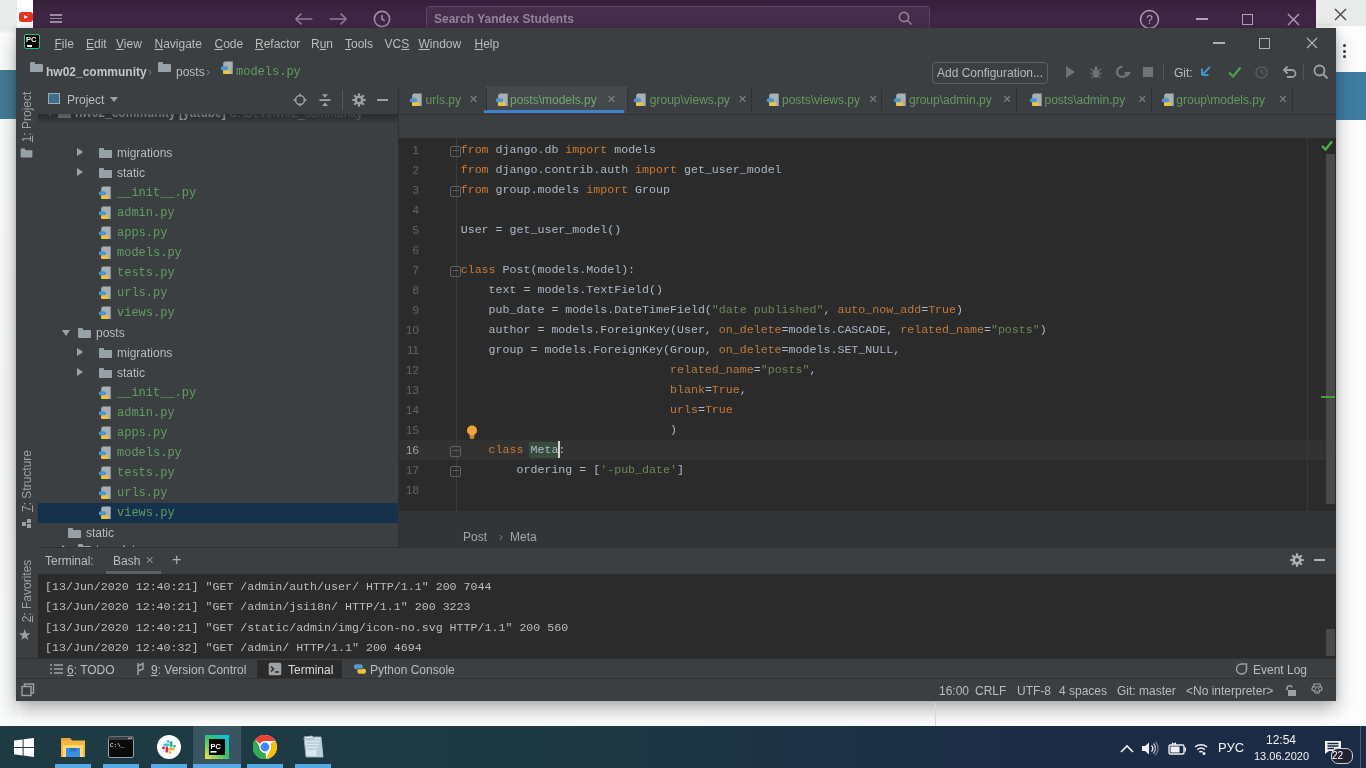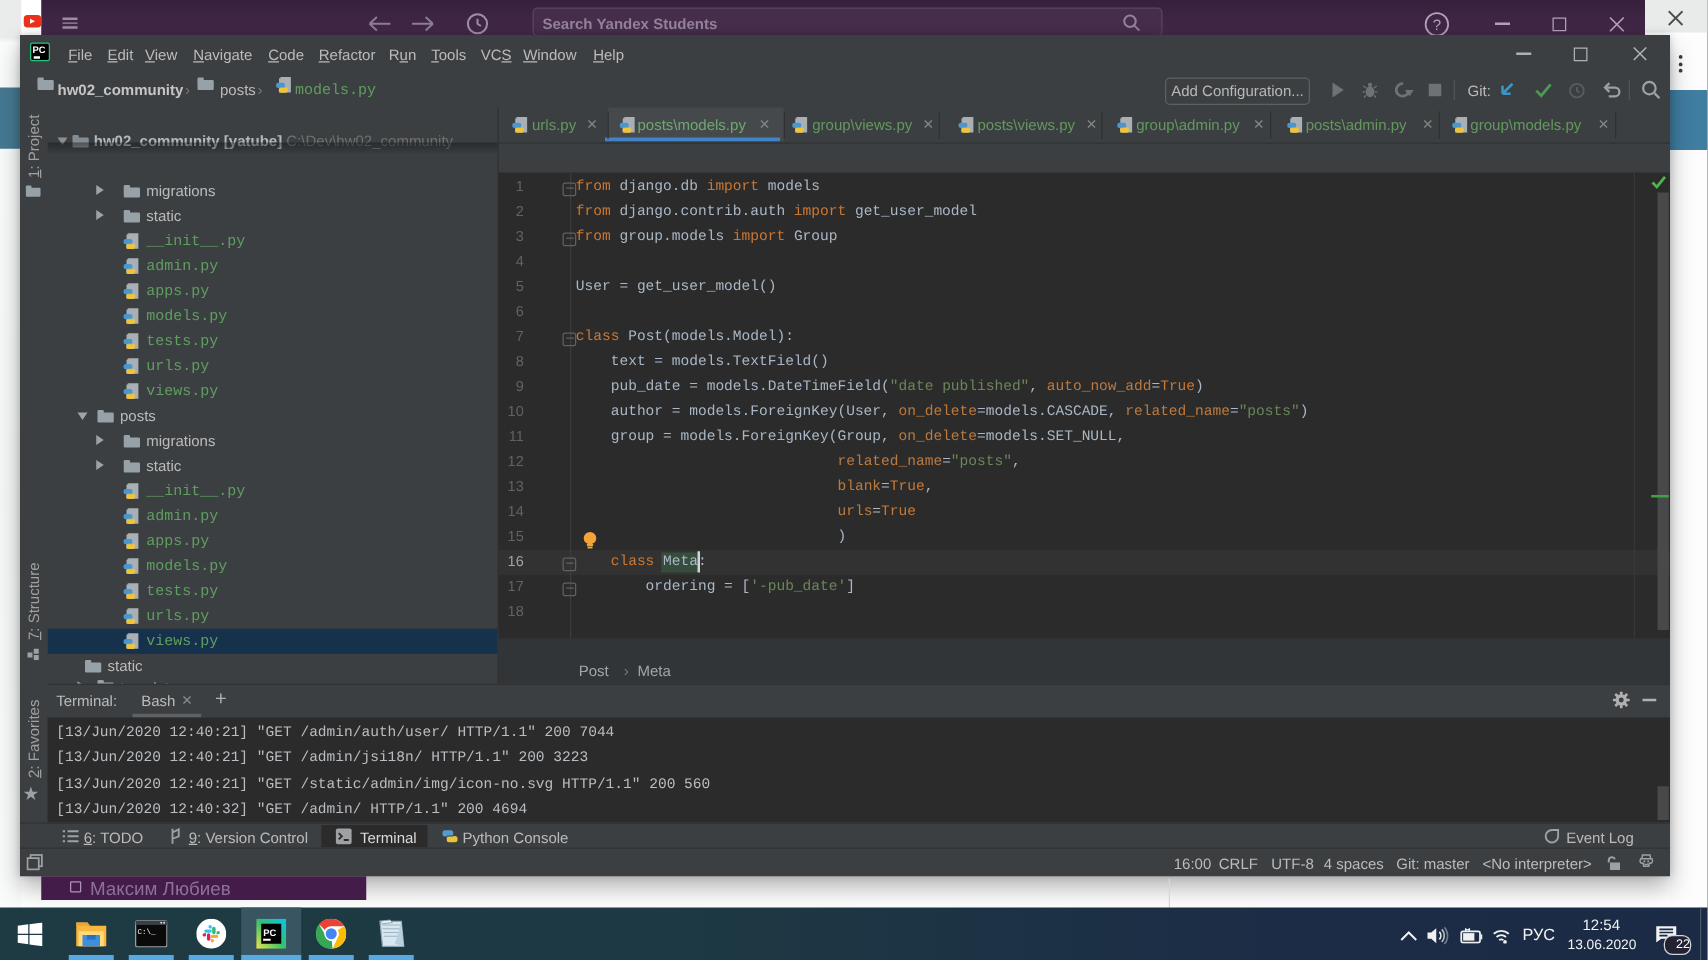--- a/index.html
+++ b/index.html
@@ -262,20 +262,39 @@
   <div class="stripe" style="left:-19px;top:82px;width:60px;text-align:center"><span class="u">1</span>: Project</div>
   <div class="fold" style="left:4px;top:119px;transform:scale(0.9)"></div>
   <div class="stripe" style="left:-24px;top:446px;width:70px;text-align:center"><span class="u">7</span>: Structure</div>
   <div class="abs" style="left:6px;top:494px;width:4px;height:4px;background:#9da1a3"></div>
   <div class="abs" style="left:11px;top:491px;width:4px;height:4px;background:#9da1a3"></div>
   <div class="abs" style="left:11px;top:496px;width:4px;height:4px;background:#9da1a3"></div>
   <div class="stripe" style="left:-24px;top:556px;width:70px;text-align:center"><span class="u">2</span>: Favorites</div>
   <div class="abs" style="left:2px;top:598px;color:#9da1a3;font-size:15px">★</div>
 
   <div class="abs" id="ppanel">
+    <div id="phead">
+      <div class="abs" style="left:10px;top:7px;width:10px;height:9px;border:1.5px solid #a2a8ad;background:#3c6e8f"></div>
+      <div class="abs" style="left:29px;top:7px">Project</div>
+      <div class="arr-d" style="left:72px;top:11px;border-left-width:4px;border-right-width:4px;border-top-width:5px"></div>
+      <svg class="abs" style="left:255px;top:7px" width="14" height="14" viewBox="0 0 14 14">
+        <circle cx="7" cy="7" r="4.5" stroke="#9da1a3" stroke-width="1.4" fill="none"></circle>
+        <path d="M7 0.5 V3.5 M7 10.5 V13.5 M0.5 7 H3.5 M10.5 7 H13.5" stroke="#9da1a3" stroke-width="1.4"></path>
+      </svg>
+      <svg class="abs" style="left:280px;top:7px" width="14" height="14" viewBox="0 0 14 14">
+        <path d="M4 1.2 H10 L7 4.8 Z" fill="#9da1a3"></path>
+        <rect x="1.5" y="6.2" width="11" height="1.8" fill="#9da1a3"></rect>
+        <path d="M4 13 H10 L7 9.4 Z" fill="#9da1a3"></path>
+      </svg>
+      <div class="abs" style="left:304px;top:4px;width:1px;height:20px;background:#55585a"></div>
+      <svg class="abs" style="left:314px;top:7px;color:#9da1a3" width="14" height="14">
+            <use href="#gear"></use>
+          </svg>
+      <div class="abs" style="left:339px;top:13px;width:11px;height:2px;background:#9da1a3"></div>
+    </div>
     <div class="trow" style="top:17px;opacity:.8">
       <div class="arr-d" style="left:8px"></div>
       <div class="fold" style="left:20px;top:4px"></div>
       <span class="lbl" style="left:37px"><b style="color:#d3d7da">hw02_community</b> <b style="color:#d3d7da">[yatube]</b> <span style="color:#7d7d7d">C:\Dev\hw02_community</span></span>
     </div>
     <div class="trow" style="top:57px">
           <div class="arr-r" style="left:39px"></div>
           <div class="fold" style="left:61px;top:4px"></div>
           <span class="lbl" style="left:79px">migrations</span>
         </div>
@@ -567,24 +586,20 @@
     <svg class="abs" style="left:1294px;top:4px" width="14" height="14" viewBox="0 0 14 14">
       <path d="M2 4 H12 M3.5 4 L4 1 H10 L10.5 4 M2.5 4 C1 7 3 8 4.5 7.5 L5 10 H9 L9.5 7.5 C11 8 13 7 11.5 4" stroke="#9da1a3" stroke-width="1.2" fill="none"></path>
       <circle cx="5.5" cy="6" r="0.8" fill="#9da1a3"></circle>
           <circle cx="8.5" cy="6" r="0.8" fill="#9da1a3"></circle>
       <path d="M5.5 8 C6.5 9 7.5 9 8.5 8" stroke="#9da1a3" stroke-width="1" fill="none"></path>
     </svg>
   </div>
 </div>
 
 <div class="abs" id="bottomline"></div>
-<div class="abs" id="userbar">
-  <div class="sq"></div>
-  <div class="nm">Максим Любиев</div>
-</div>
 
 <div class="abs" id="taskbar">
 
   <svg class="abs" style="left:14px;top:12px" width="20" height="19" viewBox="0 0 20 19">
     <path d="M0 2.6 L8.6 1.4 V8.9 H0 Z" fill="#fff"></path>
     <path d="M9.6 1.3 L20 0 V8.9 H9.6 Z" fill="#fff"></path>
     <path d="M0 9.9 H8.6 V17.4 L0 16.2 Z" fill="#fff"></path>
     <path d="M9.6 9.9 H20 V19 L9.6 17.5 Z" fill="#fff"></path>
   </svg>
 
@@ -685,17 +700,17 @@
     <path d="M6.3 10 A3.2 3.2 0 0 1 9.7 10" stroke="#f0f0f0" stroke-width="1.5" fill="none"></path>
     <circle cx="11" cy="11.5" r="1.5" fill="#f0f0f0"></circle>
   </svg>
   <div id="traytxt" style="left:1218px;top:14px;font-size:13px">РУС</div>
   <div id="traytxt" style="left:1266px;top:7px">12:54</div>
   <div id="traytxt" style="left:1254px;top:24px;font-size:11px">13.06.2020</div>
   <svg class="abs" style="left:1324px;top:14px" width="18" height="14" viewBox="0 0 18 14">
     <path d="M1 1 H17 V11 H5 L1 14 Z" fill="#f2f2f2"></path>
     <path d="M3.5 3.5 H14.5 M3.5 6 H14.5 M3.5 8.5 H10" stroke="#1b2a45" stroke-width="1.3"></path>
   </svg>
-  <div class="abs" style="left:1331px;top:22px;width:20px;height:14px;background:#223;border:1.4px solid #cfd4d8;border-radius:7px;color:#fff;font-size:10px;text-align:right;line-height:14px">22</div>
+  <div class="abs" style="left:1331px;top:22px;width:20px;height:14px;background:#223;border:1.4px solid #cfd4d8;border-radius:7px;color:#fff;font-size:10px;text-align:left;line-height:14px">22</div>
   <div class="abs" style="left:1360px;top:0;width:1px;height:42px;background:#4a5a66"></div>
 </div>
 
 </div>
 
 </body></html>

